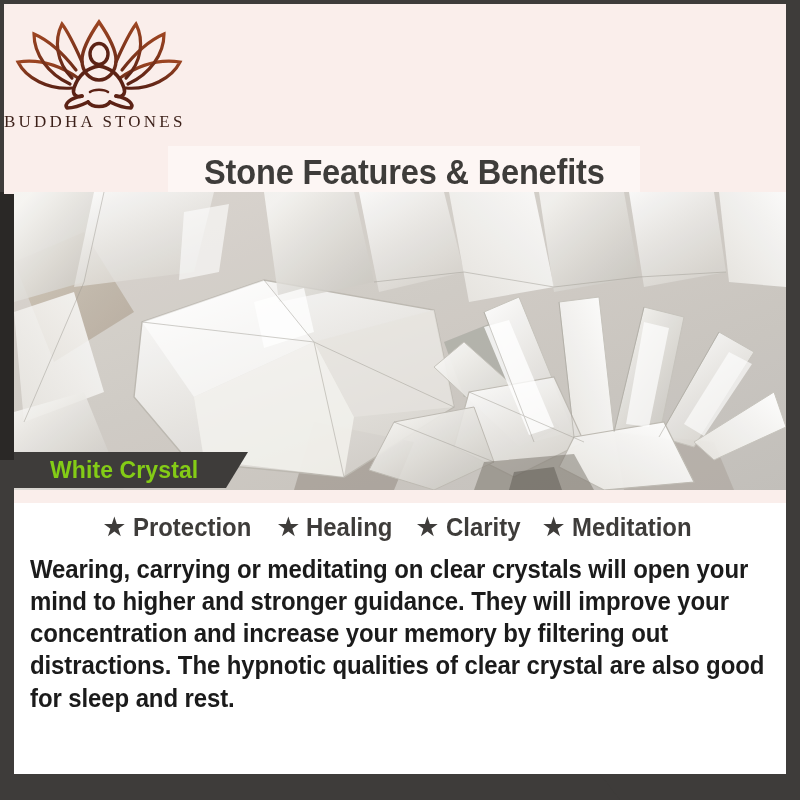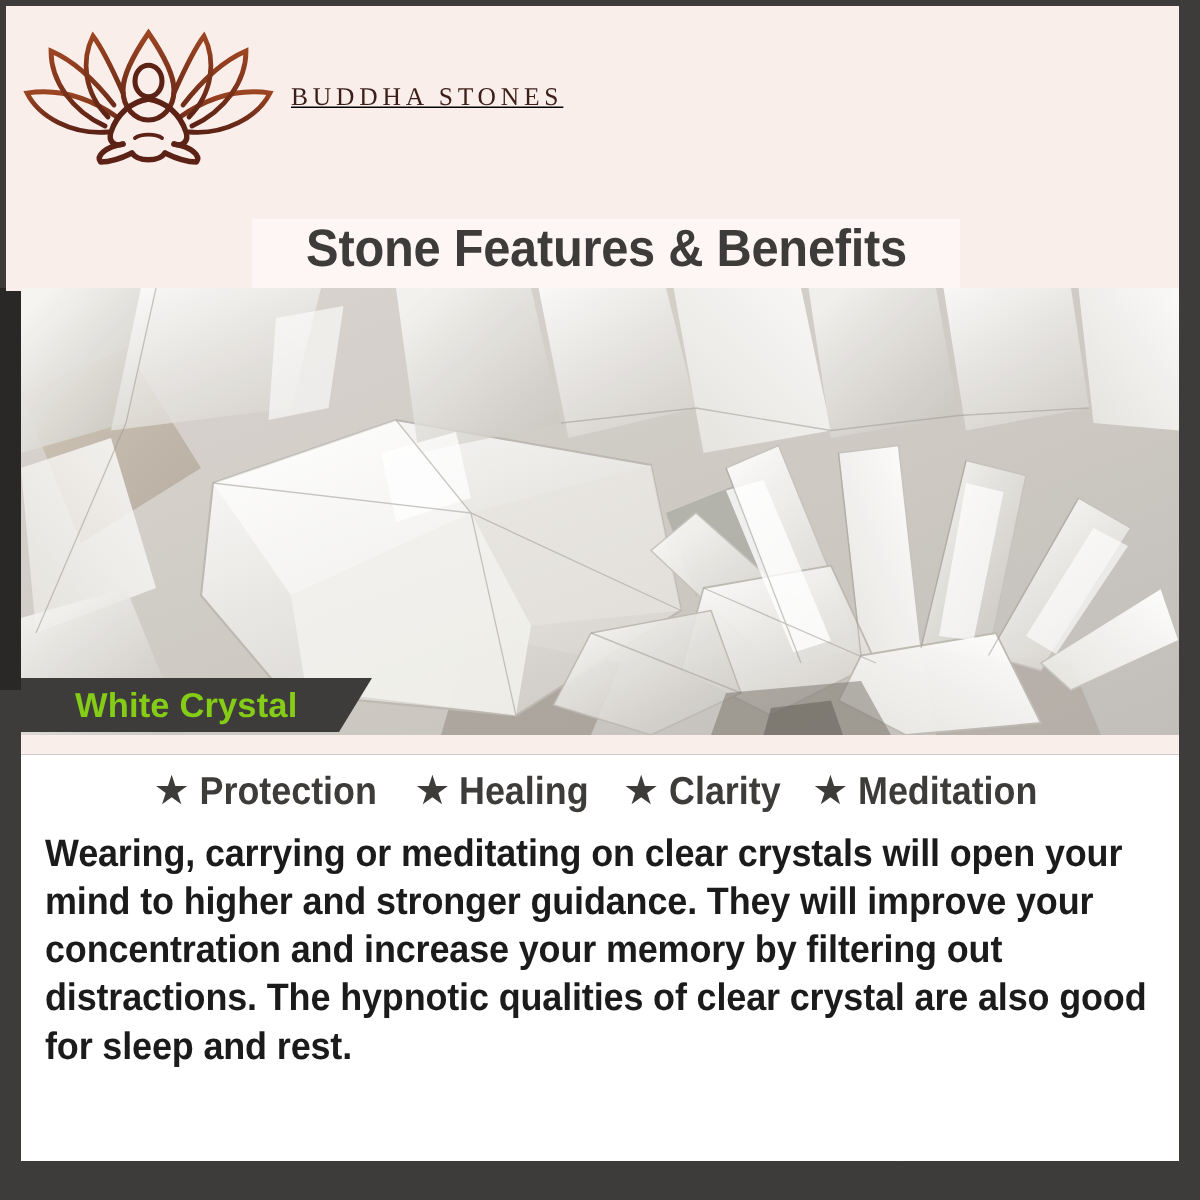--- a/index.html
+++ b/index.html
@@ -60,42 +60,40 @@
     position: absolute;
     top: 4px; left: 4px;
     width: 782px; height: 190px;
     background: #faeeeb;
   }
 
   .logo-wrap {
     position: absolute;
     top: 14px; left: 0; right: 0;
     display: flex;
-    flex-direction: row;
-    align-items: center;
-    text-decoration: underline;
+    flex-direction: column;
   }
   .logo-mark { width: 190px; height: 92px; display: block; }
   .logo-word {
     margin-top: 2px;
     font-family: "Liberation Serif", serif;
     font-size: 17px;
     letter-spacing: 3.2px;
     color: #3b1f18;
     font-weight: 400;
   }
 
   
   .title-plate {
     position: absolute;
     left: 164px; top: 142px;
     width: 472px; height: 46px;
     background: #fdf6f4;
     display: flex;
-    align-items: flex-start;
+    align-items: flex-end;
     justify-content: center;
   }
   .title-text {
     font-family: "Liberation Sans Narrow", "Liberation Sans", sans-serif;
     font-size: 35px;
     font-weight: bold;
     color: #3e3c3a;
     letter-spacing: -0.2px;
     transform: scaleX(0.93);
     white-space: nowrap;

